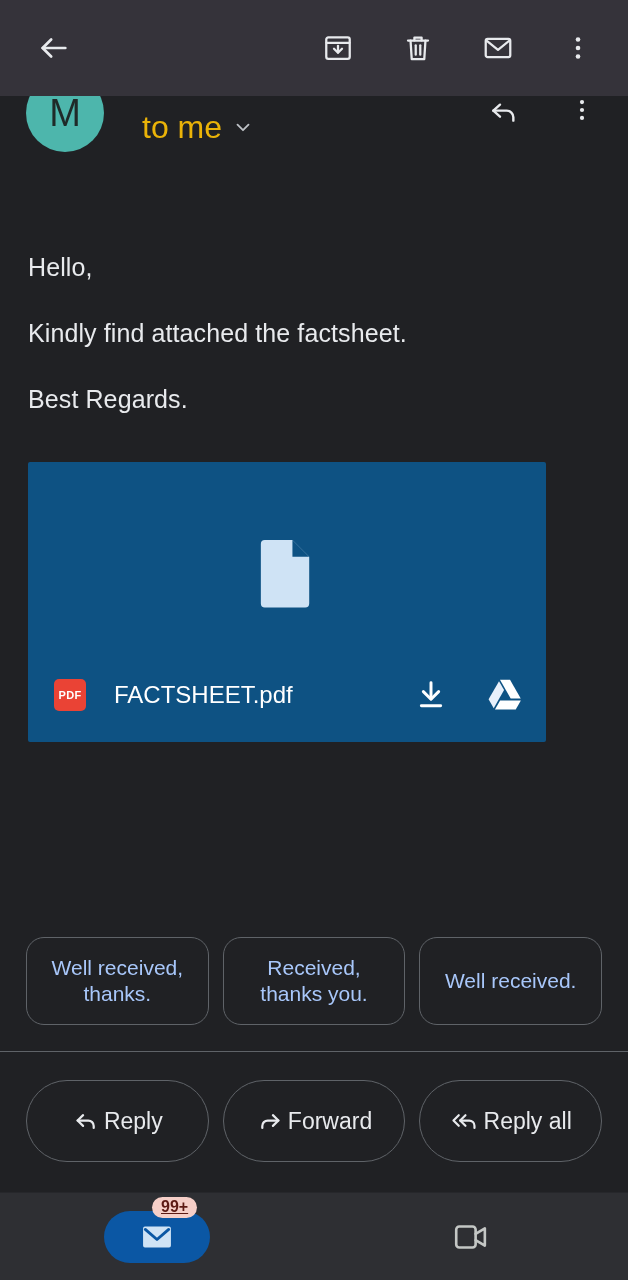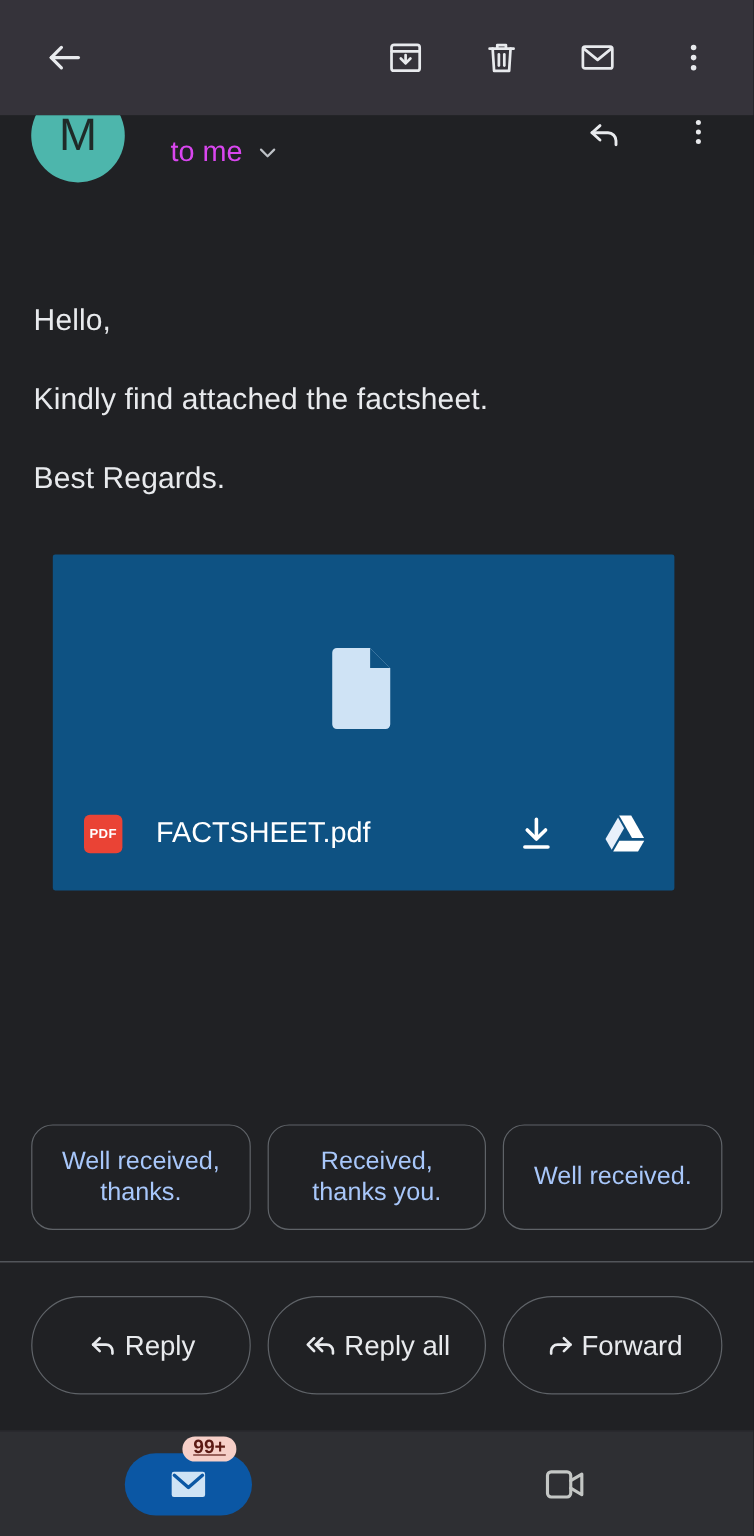--- a/index.html
+++ b/index.html
@@ -67,22 +67,22 @@
   }
   .to-me {
     margin-left: 38px;
     display: flex;
     align-items: center;
     gap: 10px;
     margin-top: -2px;
     cursor: pointer;
   }
   .to-me .txt {
-    color: #d946ef;
-    font-size: 24px;
+    color: #eab308;
+    font-size: 32px;
   }
   .sender-actions {
     margin-left: auto;
     display: flex;
     align-items: center;
     gap: 22px;
     margin-top: -36px;
   }
 
   
@@ -103,21 +103,20 @@
 
   
   .attachment {
     margin-top: 48px;
     width: 518px;
     height: 280px;
     background: #0e5283;
     border-radius: 2px;
     position: relative;
     cursor: pointer;
-    margin-left: 16px;
   }
   .att-doc {
     position: absolute;
     top: 74px;
     left: 0;
     right: 0;
     display: flex;
     justify-content: center;
   }
   .att-footer {
@@ -378,33 +377,33 @@
 
   <div class="actions">
     <div class="action-btn">
       <svg width="28" height="28" viewBox="0 0 24 24" fill="none" stroke="#e8eaed" stroke-width="1.9" stroke-linecap="round" stroke-linejoin="round">
         <polyline points="9.5,7 4.8,11.6 9.5,16.2"></polyline>
         <path d="M4.8 11.6 H14 a4.6 4.6 0 0 1 4.6 4.6 V18"></path>
       </svg>
       <span>Reply</span>
     </div>
     <div class="action-btn">
+      <svg width="28" height="28" viewBox="0 0 24 24" fill="none" stroke="#e8eaed" stroke-width="1.9" stroke-linecap="round" stroke-linejoin="round">
+        <polyline points="14.5,7 19.2,11.6 14.5,16.2"></polyline>
+        <path d="M19.2 11.6 H10 a4.6 4.6 0 0 0 -4.6 4.6 V18"></path>
+      </svg>
+      <span>Forward</span>
+    </div>
+    <div class="action-btn">
       <svg width="30" height="28" viewBox="0 0 26 24" fill="none" stroke="#e8eaed" stroke-width="1.9" stroke-linecap="round" stroke-linejoin="round">
         <polyline points="7.6,7 3,11.6 7.6,16.2"></polyline>
         <polyline points="13.4,7 8.8,11.6 13.4,16.2"></polyline>
         <path d="M8.8 11.6 H16.6 a4.6 4.6 0 0 1 4.6 4.6 V18"></path>
       </svg>
       <span>Reply all</span>
-    </div>
-    <div class="action-btn">
-      <svg width="28" height="28" viewBox="0 0 24 24" fill="none" stroke="#e8eaed" stroke-width="1.9" stroke-linecap="round" stroke-linejoin="round">
-        <polyline points="14.5,7 19.2,11.6 14.5,16.2"></polyline>
-        <path d="M19.2 11.6 H10 a4.6 4.6 0 0 0 -4.6 4.6 V18"></path>
-      </svg>
-      <span>Forward</span>
     </div>
   </div>
 
   <div class="bottomnav">
     <div class="nav-item">
       <div class="nav-pill">
         <svg width="44" height="38" viewBox="0 0 24 24" fill="#cfe3f5">
           <path d="M4.4 5.4 h15.2 a1.2 1.2 0 0 1 1.2 1.2 v10.8 a1.2 1.2 0 0 1 -1.2 1.2 H4.4 a1.2 1.2 0 0 1 -1.2 -1.2 V6.6 a1.2 1.2 0 0 1 1.2 -1.2 Z"></path>
           <path d="M4.6 7.2 L12 13.6 L19.4 7.2" fill="none" stroke="#0b57a4" stroke-width="1.8" stroke-linecap="round" stroke-linejoin="round"></path>
         </svg>

